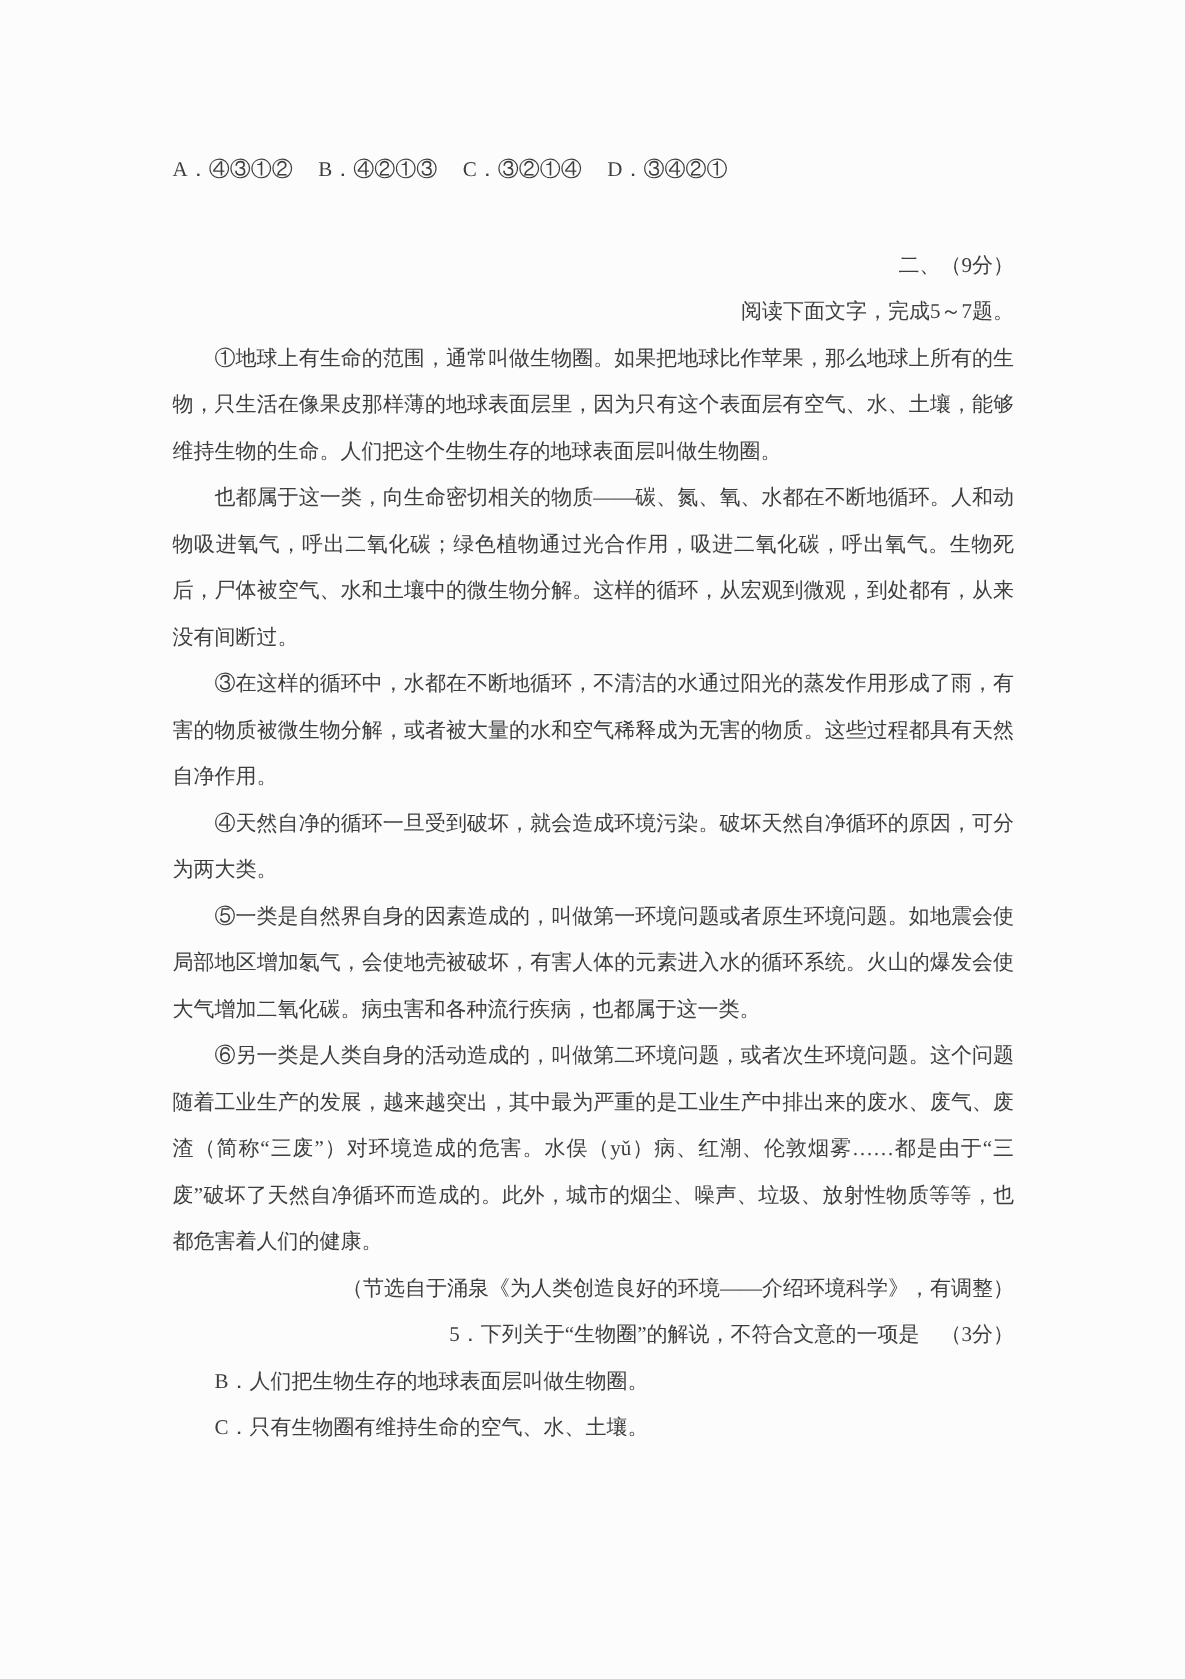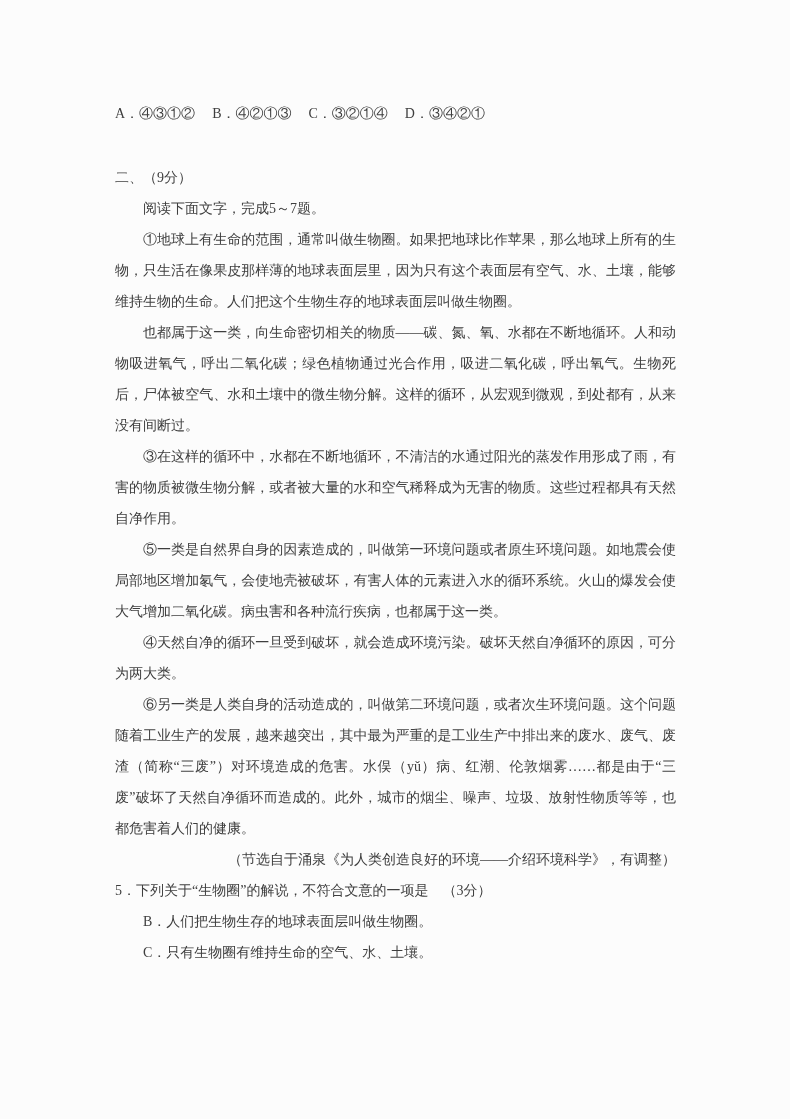--- a/index.html
+++ b/index.html
@@ -24,20 +24,21 @@
     display: flex;
     flex-direction: row;
     gap: 17px;
     white-space: nowrap;
   }
   .section-gap {
     height: 33px;
   }
   .line {
     white-space: pre-wrap;
+    text-align: right;
   }
   .indent {
     text-indent: 2em;
   }
   .para {
     margin: 0;
     text-indent: 2em;
     text-align: justify;
     word-break: break-all;
   }
@@ -62,22 +63,22 @@
 
   <div class="section-gap"></div>
 
   <div class="line">二、（9分）</div>
 
   <div class="line indent">阅读下面文字，完成5～7题。</div>
 
   <p class="para">①地球上有生命的范围，通常叫做生物圈。如果把地球比作苹果，那么地球上所有的生物，只生活在像果皮那样薄的地球表面层里，因为只有这个表面层有空气、水、土壤，能够维持生物的生命。人们把这个生物生存的地球表面层叫做生物圈。</p>
   <p class="para">也都属于这一类，向生命密切相关的物质——碳、氮、氧、水都在不断地循环。人和动物吸进氧气，呼出二氧化碳；绿色植物通过光合作用，吸进二氧化碳，呼出氧气。生物死后，尸体被空气、水和土壤中的微生物分解。这样的循环，从宏观到微观，到处都有，从来没有间断过。</p>
   <p class="para">③在这样的循环中，水都在不断地循环，不清洁的水通过阳光的蒸发作用形成了雨，有害的物质被微生物分解，或者被大量的水和空气稀释成为无害的物质。这些过程都具有天然自净作用。</p>
+  <p class="para">④天然自净的循环一旦受到破坏，就会造成环境污染。破坏天然自净循环的原因，可分为两大类。</p>
   <p class="para">⑤一类是自然界自身的因素造成的，叫做第一环境问题或者原生环境问题。如地震会使局部地区增加氡气，会使地壳被破坏，有害人体的元素进入水的循环系统。火山的爆发会使大气增加二氧化碳。病虫害和各种流行疾病，也都属于这一类。</p>
-  <p class="para">④天然自净的循环一旦受到破坏，就会造成环境污染。破坏天然自净循环的原因，可分为两大类。</p>
   <p class="para">⑥另一类是人类自身的活动造成的，叫做第二环境问题，或者次生环境问题。这个问题随着工业生产的发展，越来越突出，其中最为严重的是工业生产中排出来的废水、废气、废渣（简称“三废”）对环境造成的危害。水俣（yǔ）病、红潮、伦敦烟雾……都是由于“三废”破坏了天然自净循环而造成的。此外，城市的烟尘、噪声、垃圾、放射性物质等等，也都危害着人们的健康。</p>
 
   <div class="citation">（节选自于涌泉《为人类创造良好的环境——介绍环境科学》，有调整）</div>
 
   <div class="line">5．下列关于“生物圈”的解说，不符合文意的一项是　（3分）</div>
 
   <div class="q-option">B．人们把生物生存的地球表面层叫做生物圈。</div>
   <div class="q-option">C．只有生物圈有维持生命的空气、水、土壤。</div>
 
 </div>

